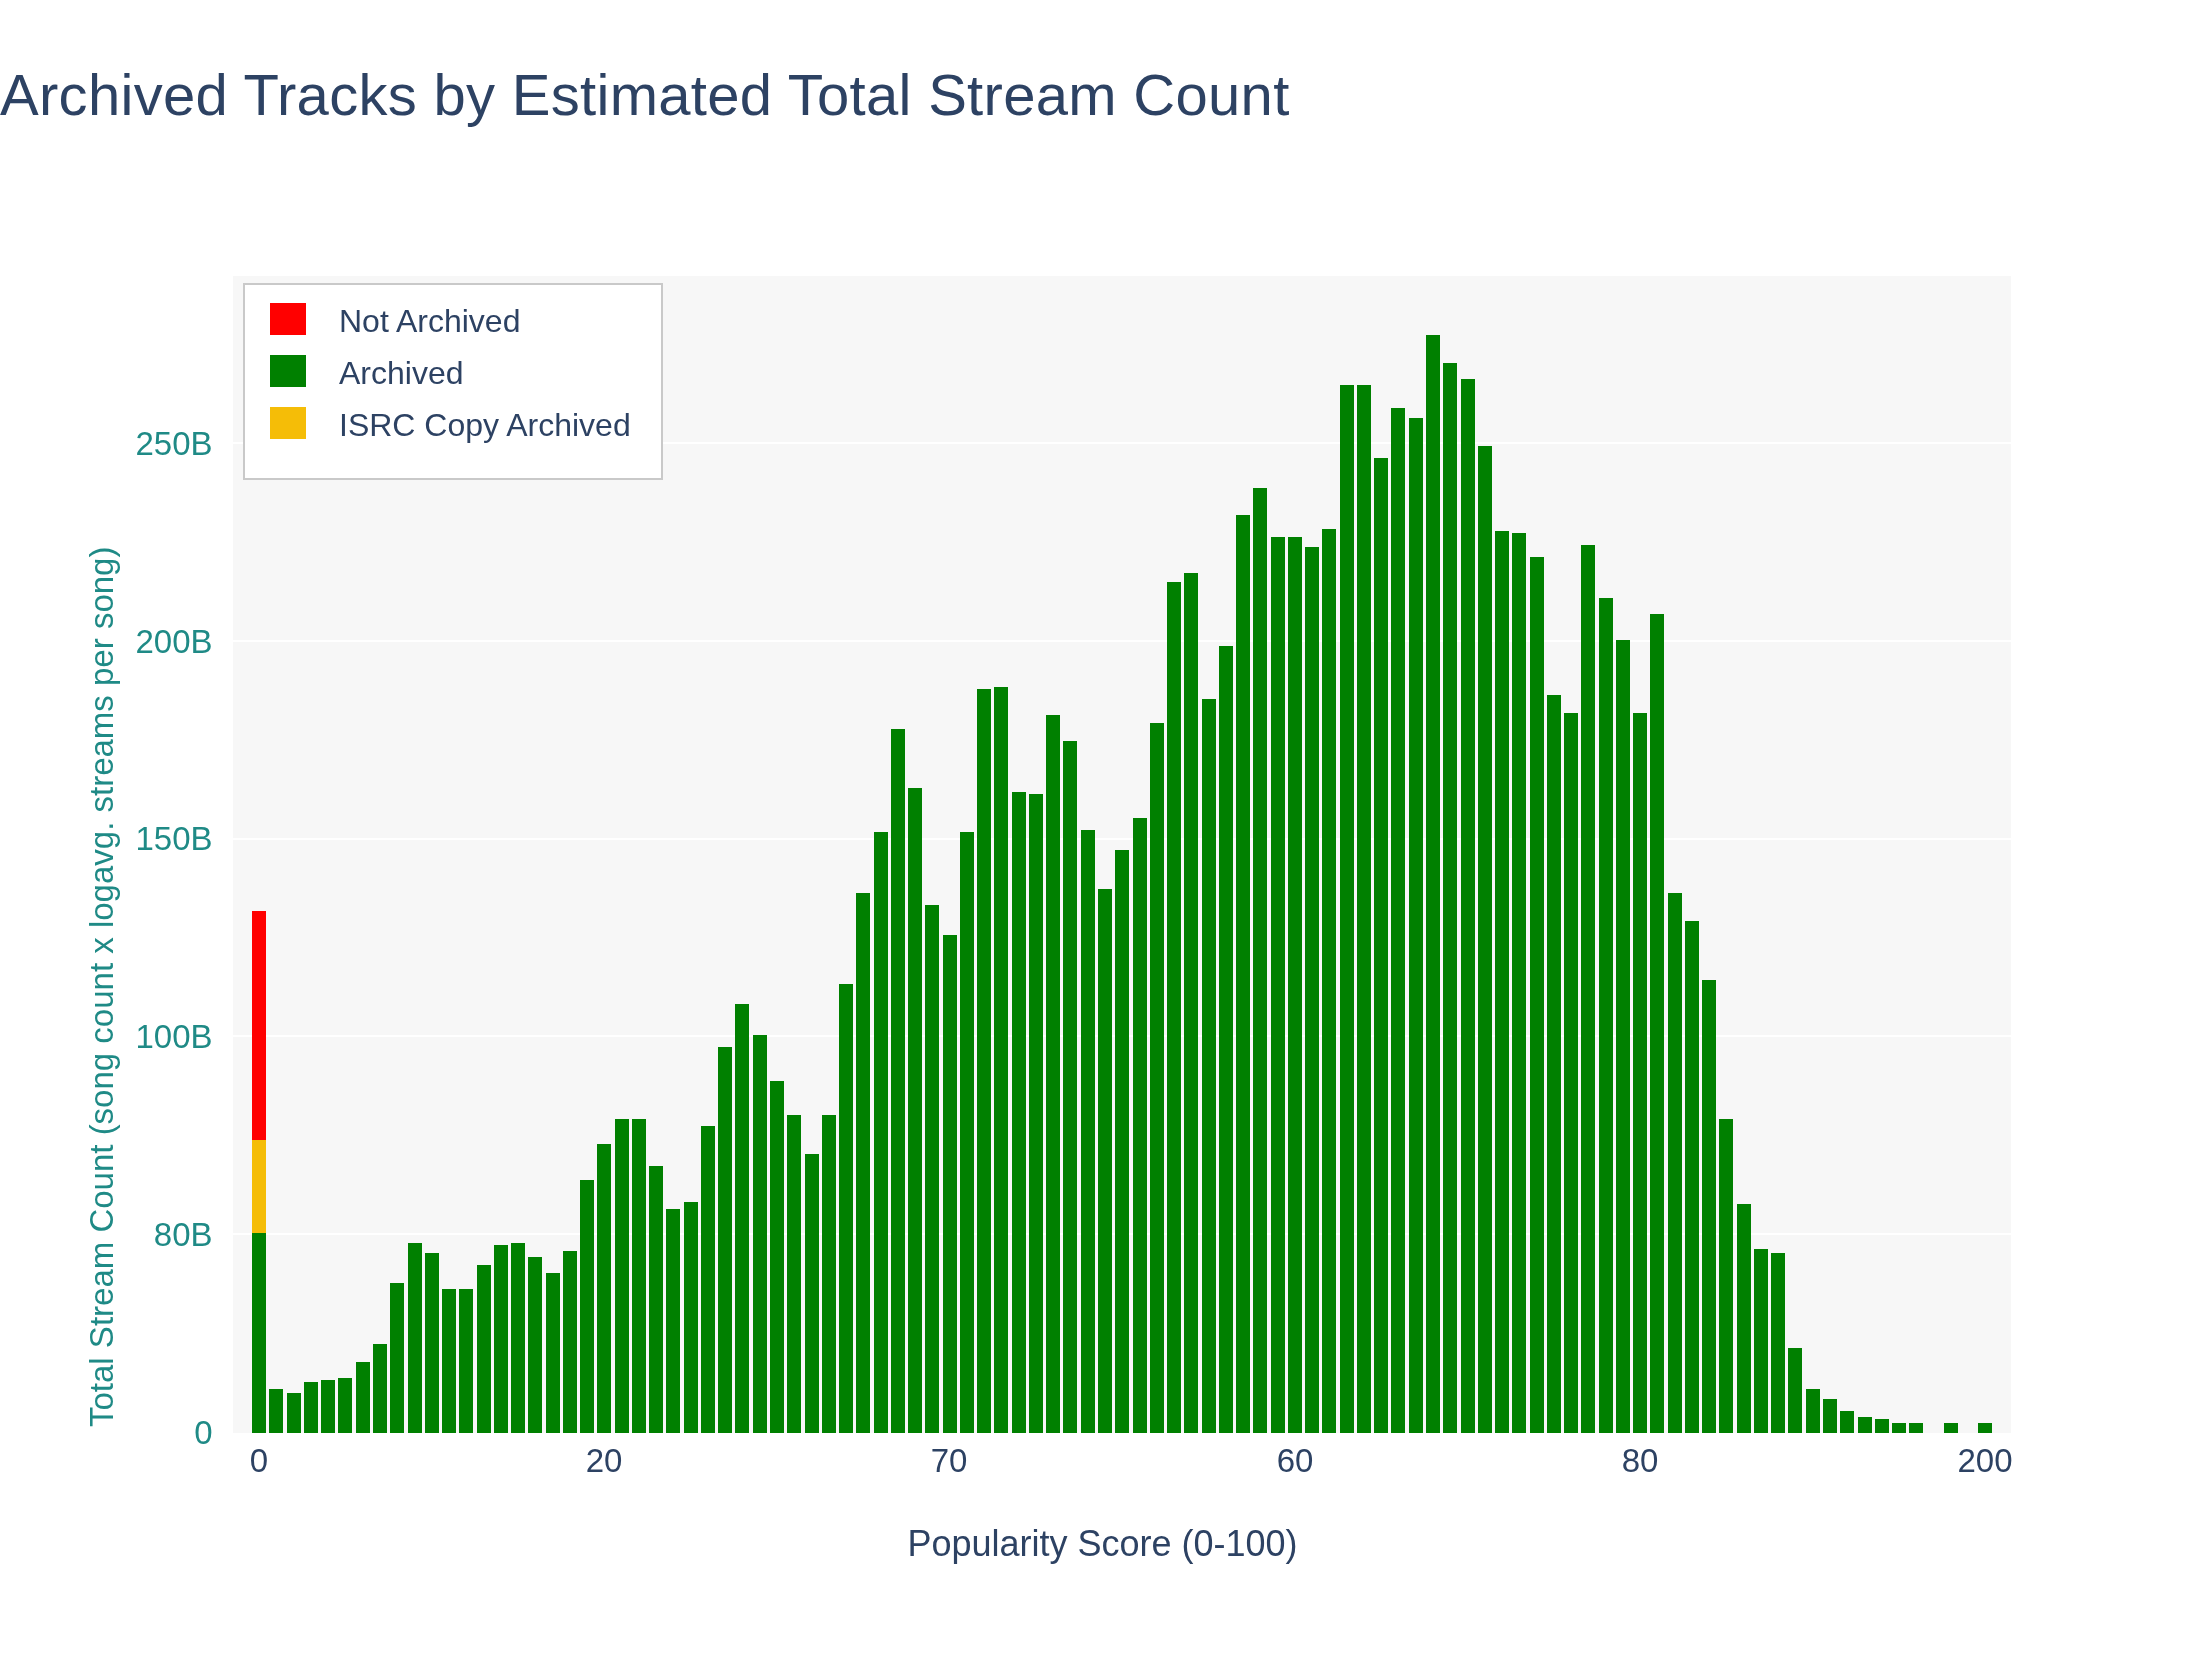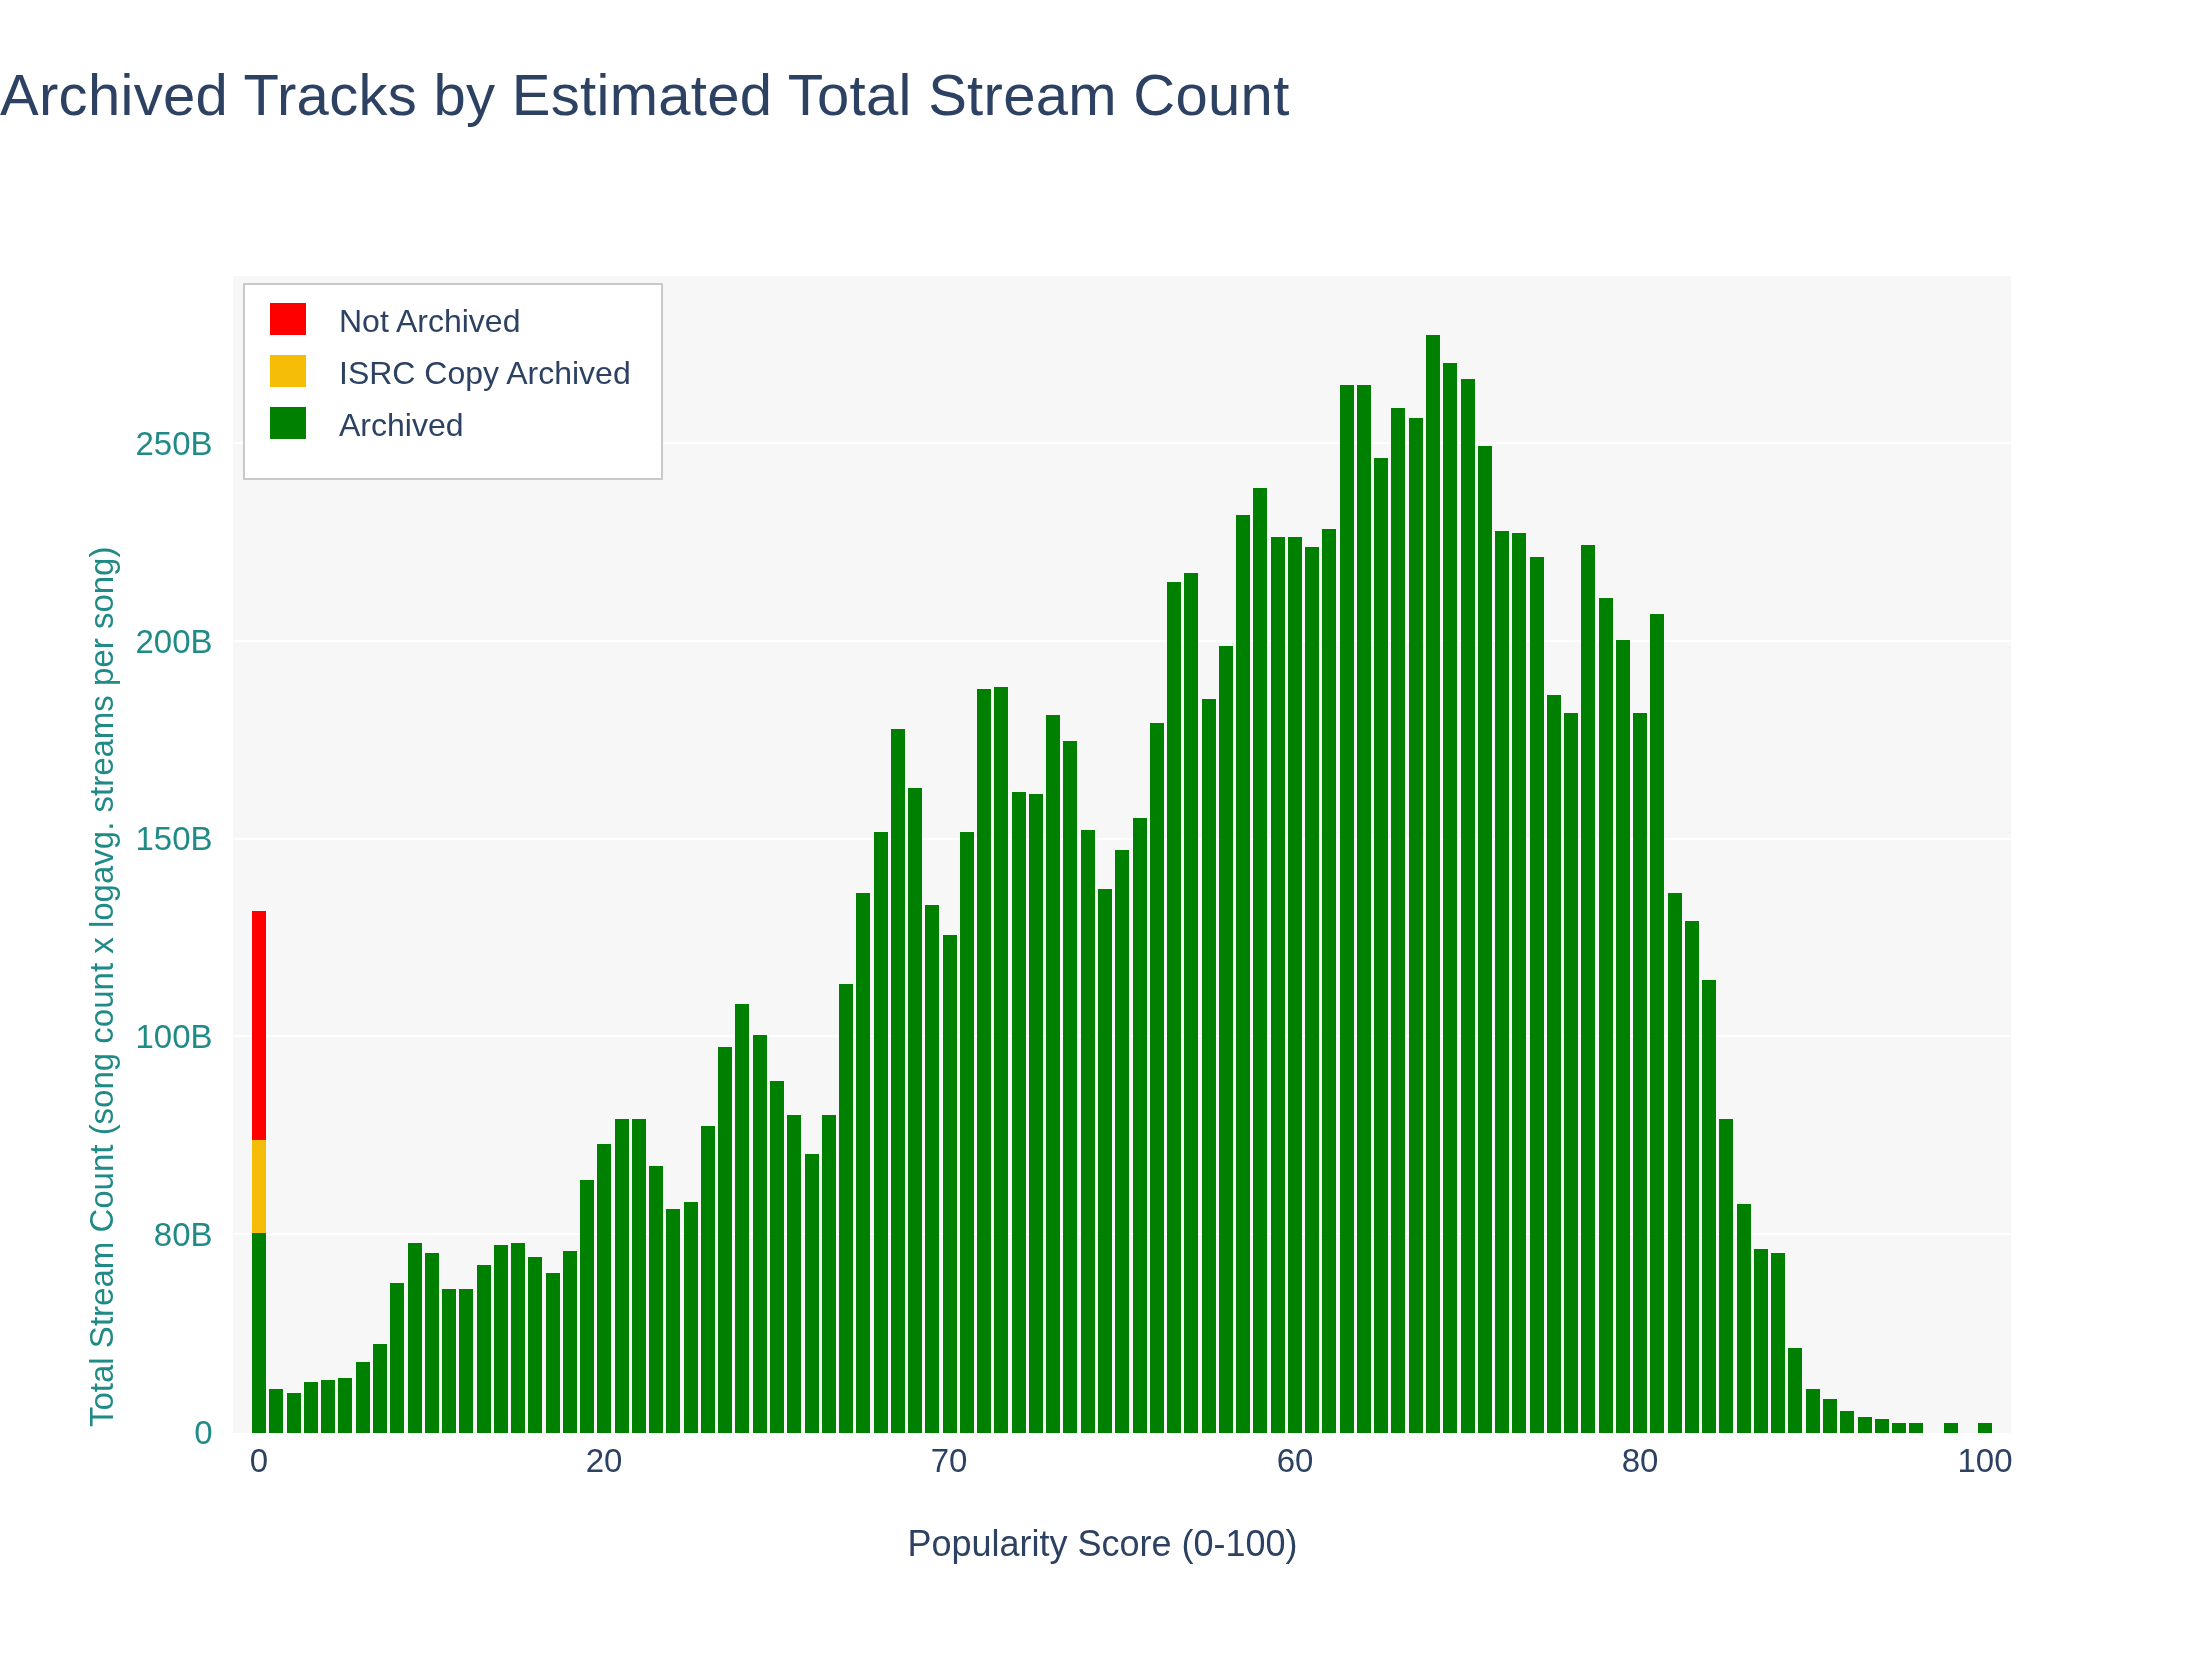--- a/index.html
+++ b/index.html
@@ -468,33 +468,33 @@
       <div class="ytick-label" style="left: 5.5px; top: 444px;">250B</div>
     </div>
   <div id="ylabel">Total Stream Count (song count x logavg. streams per song)</div>
 
   <div id="xtick-layer">
       <div class="xtick-label" style="left: 190px;">0</div>
       <div class="xtick-label" style="left: 535px;">20</div>
       <div class="xtick-label" style="left: 880px;">70</div>
       <div class="xtick-label" style="left: 1226px;">60</div>
       <div class="xtick-label" style="left: 1571px;">80</div>
-      <div class="xtick-label" style="left: 1916px;">100</div>
+      <div class="xtick-label" style="left: 1916px;">200</div>
     </div>
   <div id="xlabel">Popularity Score (0-100)</div>
 
   <div id="legend">
       <div class="legend-row">
         <span class="legend-swatch" style="background: rgb(255, 0, 0);"></span>
         <span class="legend-text">Not Archived</span>
       </div>
       <div class="legend-row">
+        <span class="legend-swatch" style="background: rgb(0, 128, 0);"></span>
+        <span class="legend-text">Archived</span>
+      </div>
+      <div class="legend-row">
         <span class="legend-swatch" style="background: rgb(245, 189, 7);"></span>
         <span class="legend-text">ISRC Copy Archived</span>
       </div>
-      <div class="legend-row">
-        <span class="legend-swatch" style="background: rgb(0, 128, 0);"></span>
-        <span class="legend-text">Archived</span>
-      </div>
     </div>
 
 </div>
 
 
 </body></html>

